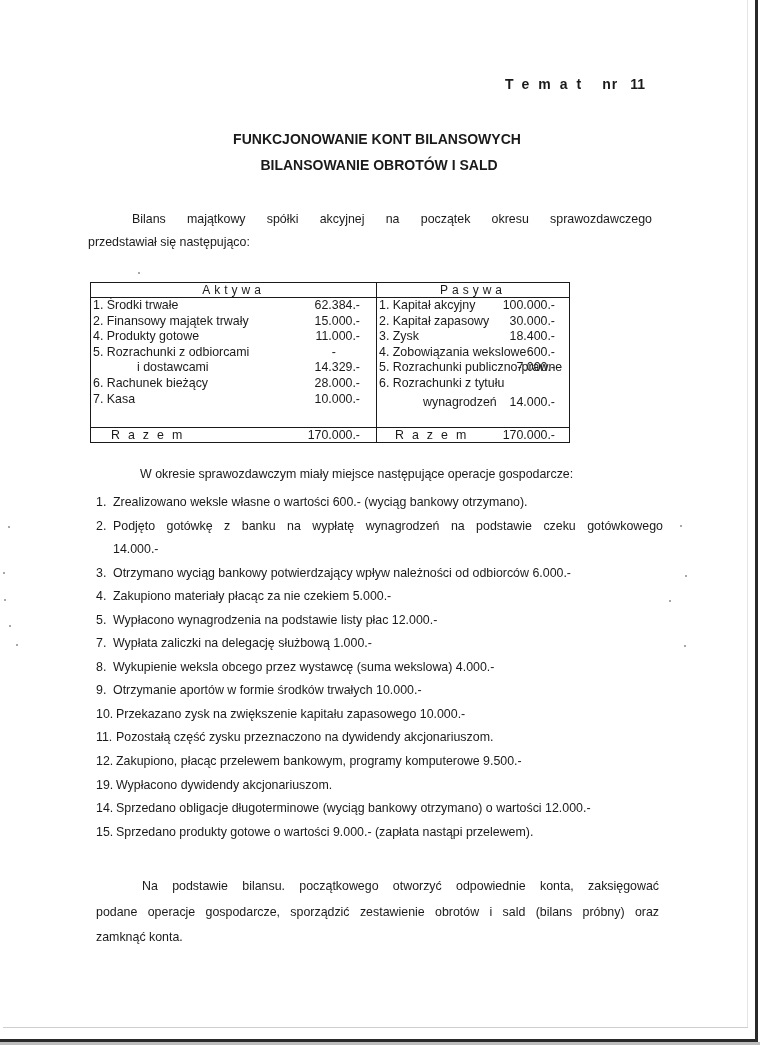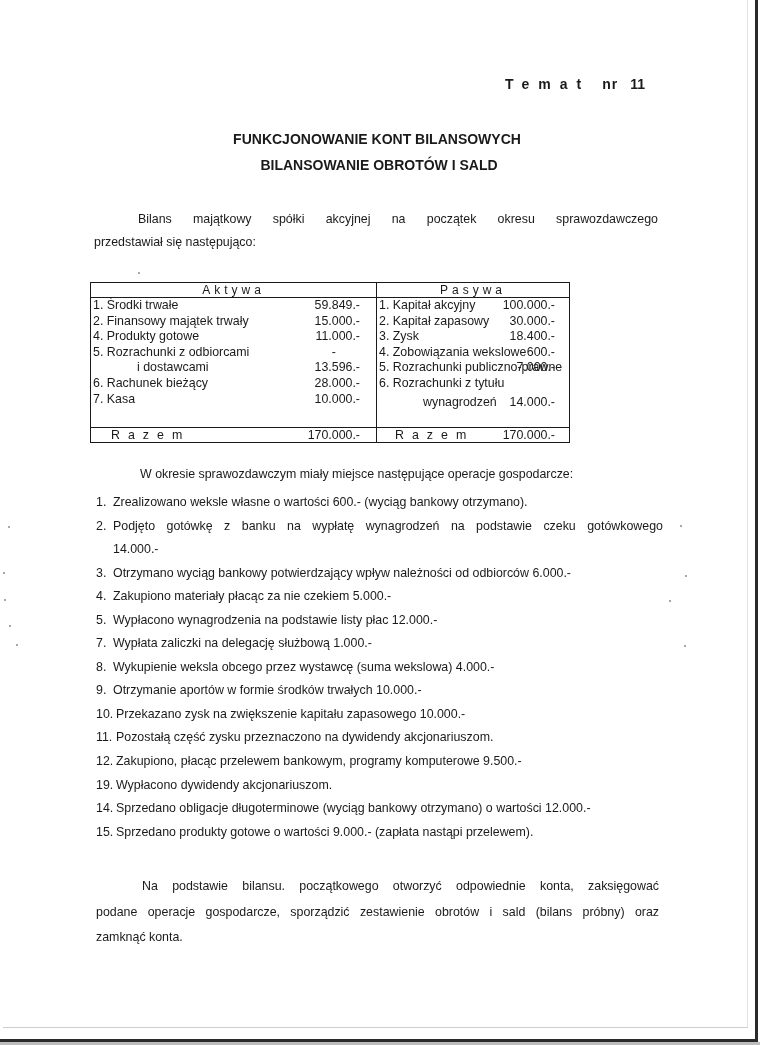--- a/index.html
+++ b/index.html
@@ -60,21 +60,21 @@
       left: 0; width: 760px;
       text-align: center;
       font-size: 14px;
       font-weight: bold;
       white-space: nowrap;
     }
     .title-1 { top: 131px; left: -3px; }
     .title-2 { top: 157px; left: -1px; }
     .intro {
       position: absolute;
-      left: 94px; top: 208px;
+      left: 88px; top: 208px;
       width: 564px;
       font-size: 12.4px;
       line-height: 23px;
       text-align: justify;
       text-align-last: left;
     }
     .intro .indent { display: inline-block; width: 44px; }
     .intro .line1 {
       display: block;
       text-align: justify;
@@ -221,37 +221,37 @@
   <span class="line1"><span class="indent"></span><span>Bilans majątkowy spółki akcyjnej na początek okresu sprawozdawczego</span></span>
   <span>przedstawiał się następująco:</span>
 </div>
 
 <div class="bal-table">
   <div class="bal-col left">
     <div class="bal-head">Aktywa</div>
     <div class="bal-rows">
       <div class="bal-row">
           <span class="lbl">1. Środki trwałe</span>
-          <span class="val">59.849.-</span>
+          <span class="val">62.384.-</span>
         </div>
       <div class="bal-row">
           <span class="lbl">2. Finansowy majątek trwały</span>
           <span class="val">15.000.-</span>
         </div>
       <div class="bal-row">
           <span class="lbl">4. Produkty gotowe</span>
           <span class="val">11.000.-</span>
         </div>
       <div class="bal-row">
           <span class="lbl">5. Rozrachunki z odbiorcami</span>
           <span class="val" style="right:40px">-</span>
         </div>
       <div class="bal-row">
           <span class="lbl cont">i dostawcami</span>
-          <span class="val">13.596.-</span>
+          <span class="val">14.329.-</span>
         </div>
       <div class="bal-row">
           <span class="lbl">6. Rachunek bieżący</span>
           <span class="val">28.000.-</span>
         </div>
       <div class="bal-row">
           <span class="lbl">7. Kasa</span>
           <span class="val">10.000.-</span>
         </div>
     </div>

